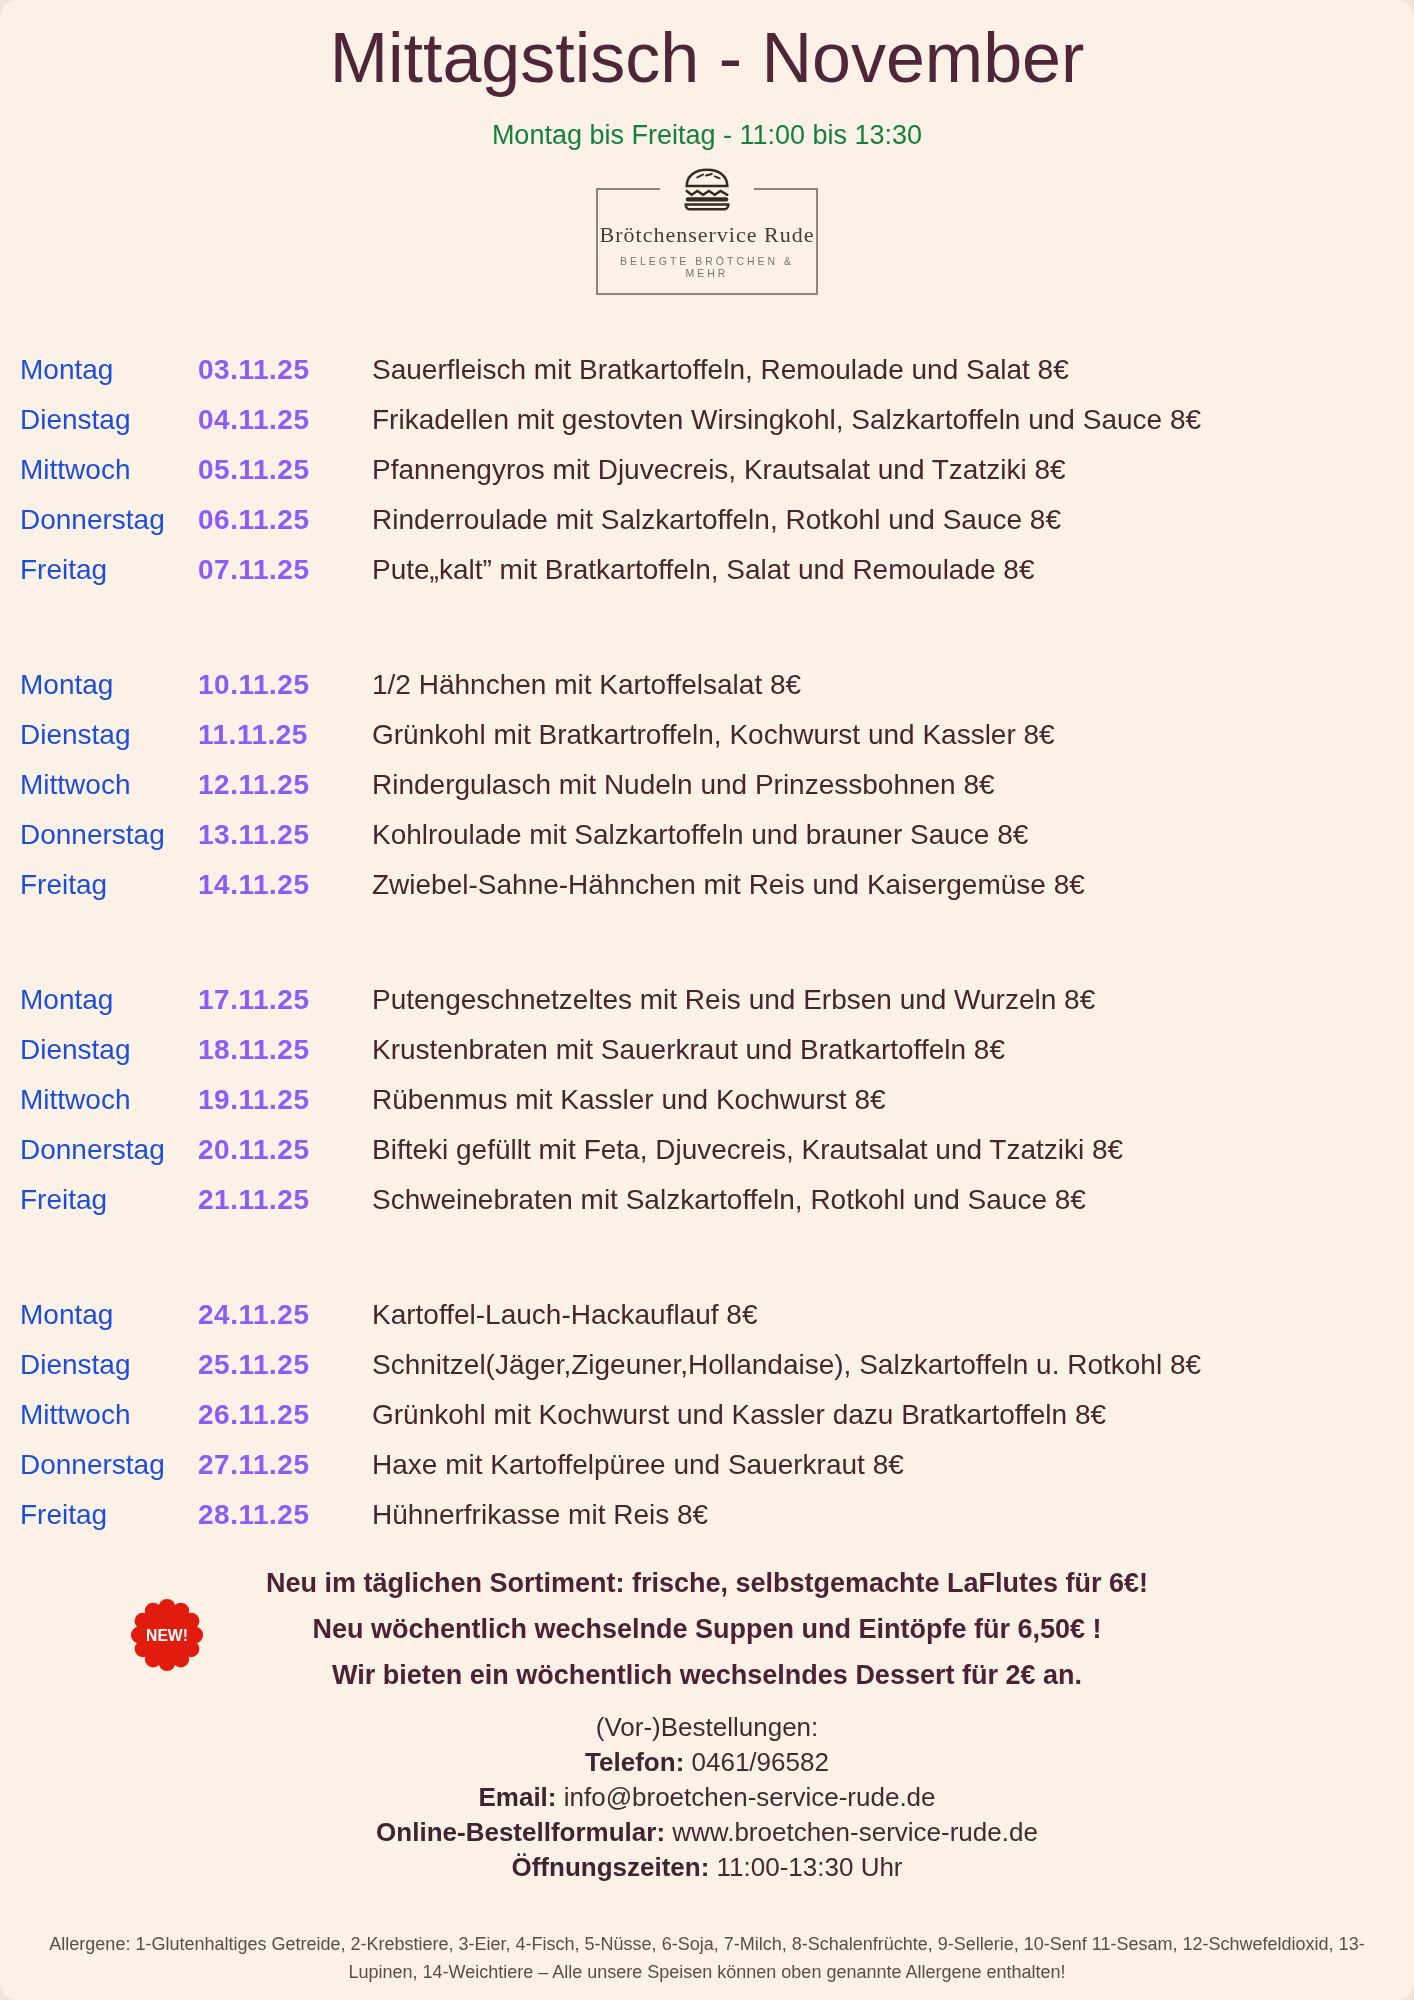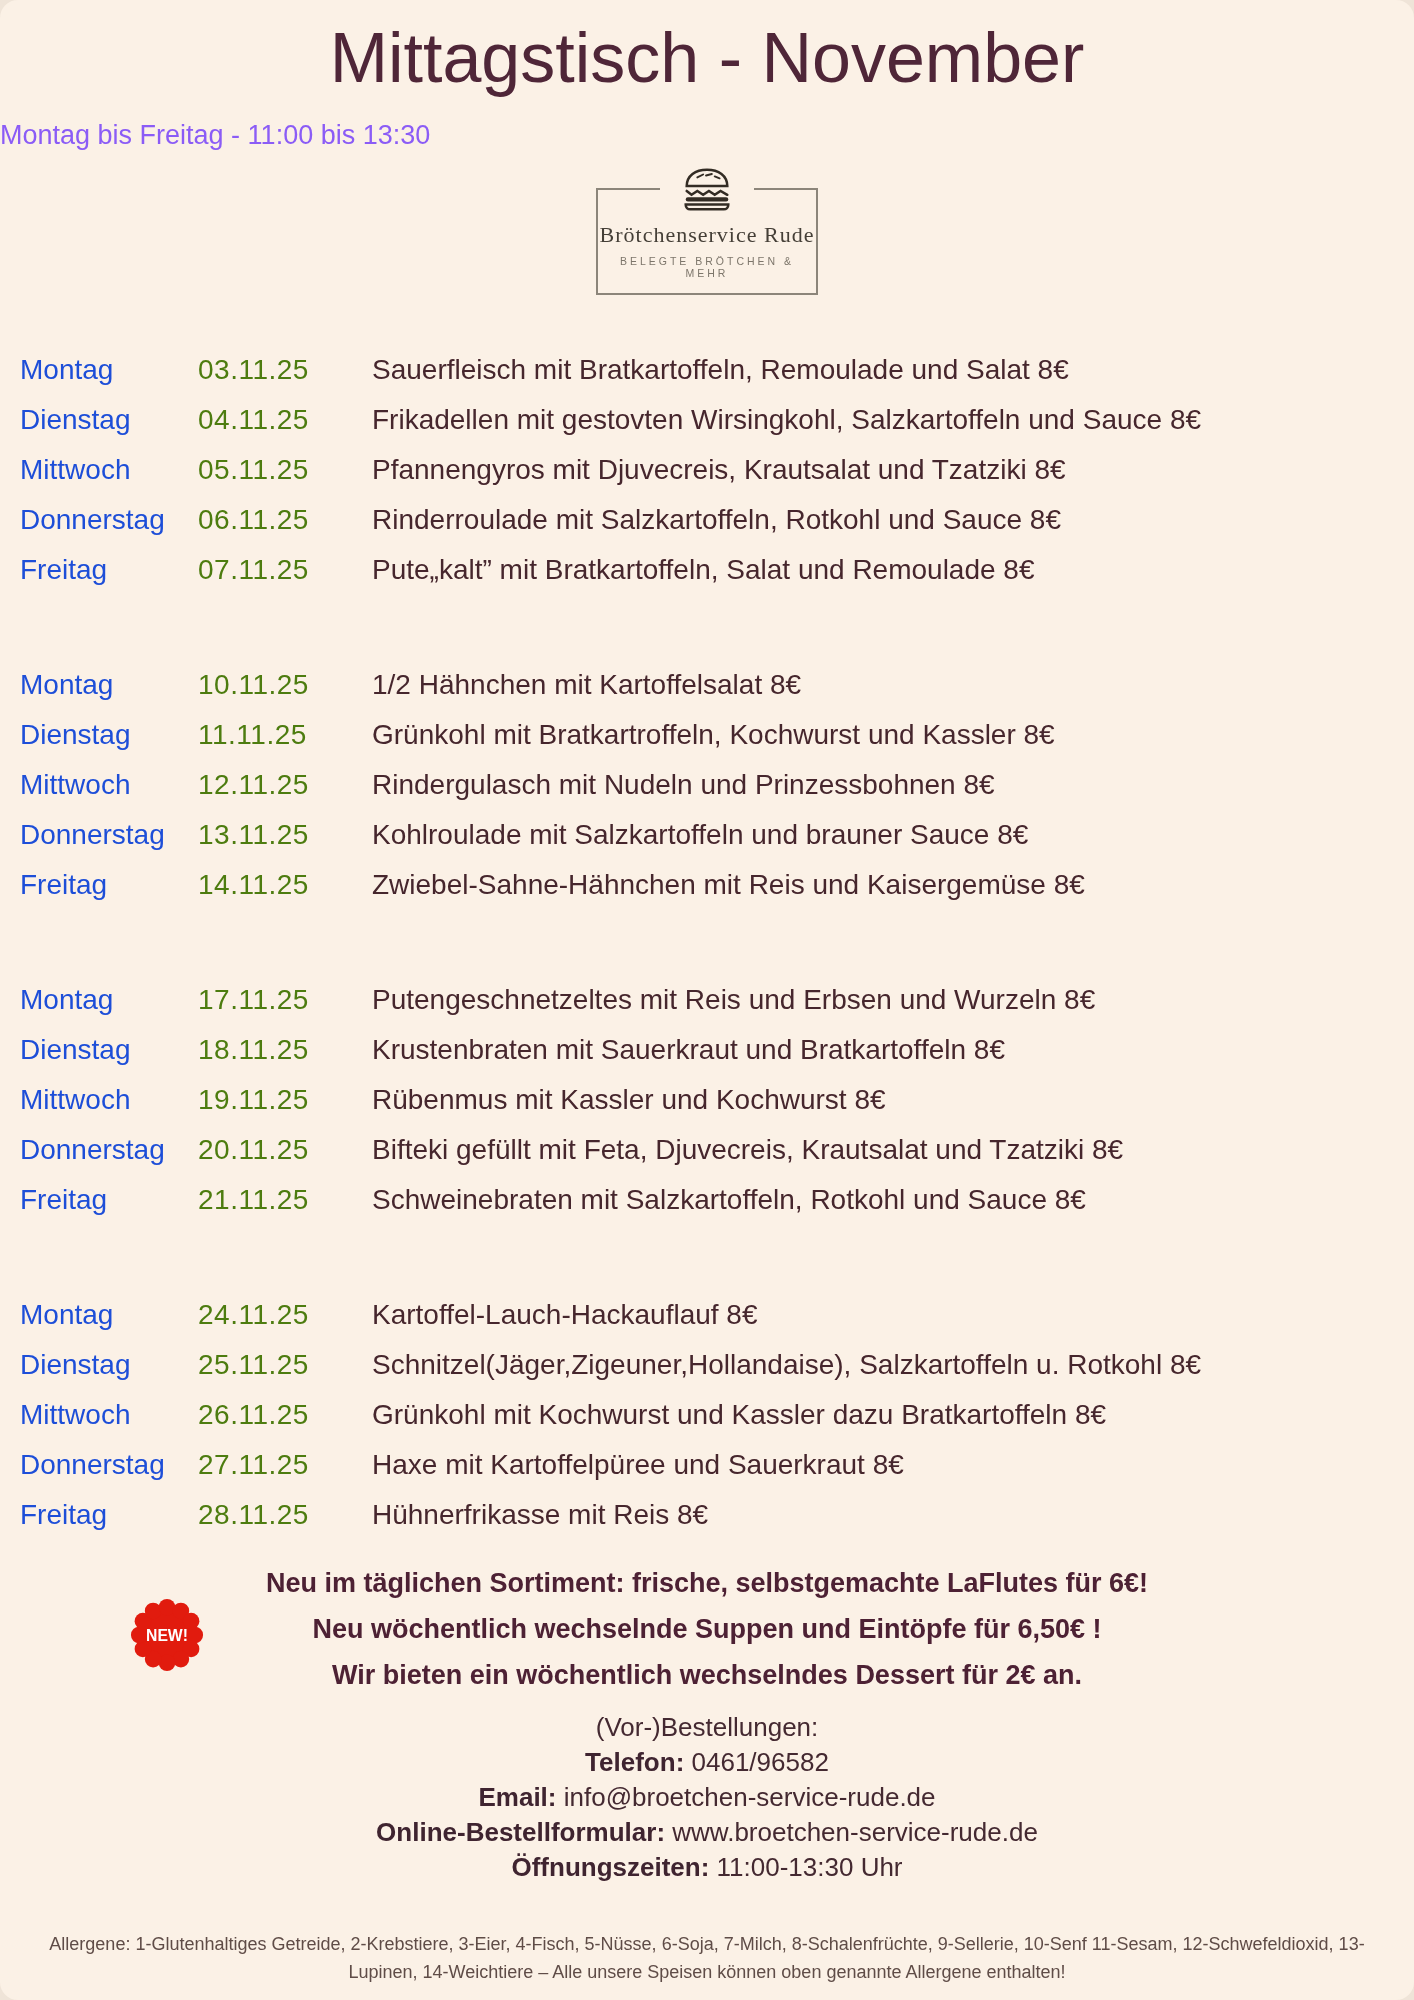--- a/index.html
+++ b/index.html
@@ -16,21 +16,22 @@
   }
   
   .title{
     position:absolute;top:18px;left:0;width:100%;
     text-align:center;
     font-size:70px;font-weight:400;letter-spacing:0px;
     color:#4f2638;
   }
   .subtitle{
     position:absolute;top:120px;left:0;width:100%;
-    font-size:27px;color:#8b5cf6;
+    text-align:center;
+    font-size:27px;color:#15803d;
   }
   
   .logo-box{
     position:absolute;top:188px;left:50%;transform:translateX(-50%);
     width:222px;height:107px;
     border:2px solid #8c857a;
     text-align:center;
     box-sizing:border-box;
   }
   .burger-wrap{
@@ -45,21 +46,21 @@
   .logo-tagline{
     margin-top:7px;
     font-size:10.5px;letter-spacing:3px;color:#7d766b;
     font-family:"Liberation Sans", sans-serif;
   }
   
   .menu{position:absolute;top:345px;left:20px;right:20px;}
   .week{margin-bottom:65px;}
   .menu-row{display:flex;align-items:center;height:50px;font-size:28px;}
   .cell-day{width:178px;flex:0 0 178px;color:#1d4ed8;}
-  .cell-date{width:174px;flex:0 0 174px;font-weight:400;color:#4d7c0f;letter-spacing:0.5px;}
+  .cell-date{width:174px;flex:0 0 174px;font-weight:700;color:#8b5cf6;letter-spacing:0.5px;}
   .cell-dish{flex:1;color:#46262d;white-space:nowrap;}
   
   .promo{position:absolute;top:1560px;left:0;width:100%;text-align:center;}
   .promo-line{font-size:27px;font-weight:700;color:#4d2134;line-height:46px;}
   .badge{
     position:absolute;left:130px;top:1598px;width:74px;height:74px;
   }
   
   .contact{position:absolute;top:1710px;left:0;width:100%;text-align:center;}
   .contact-line{font-size:26px;line-height:35px;color:#442931;}

